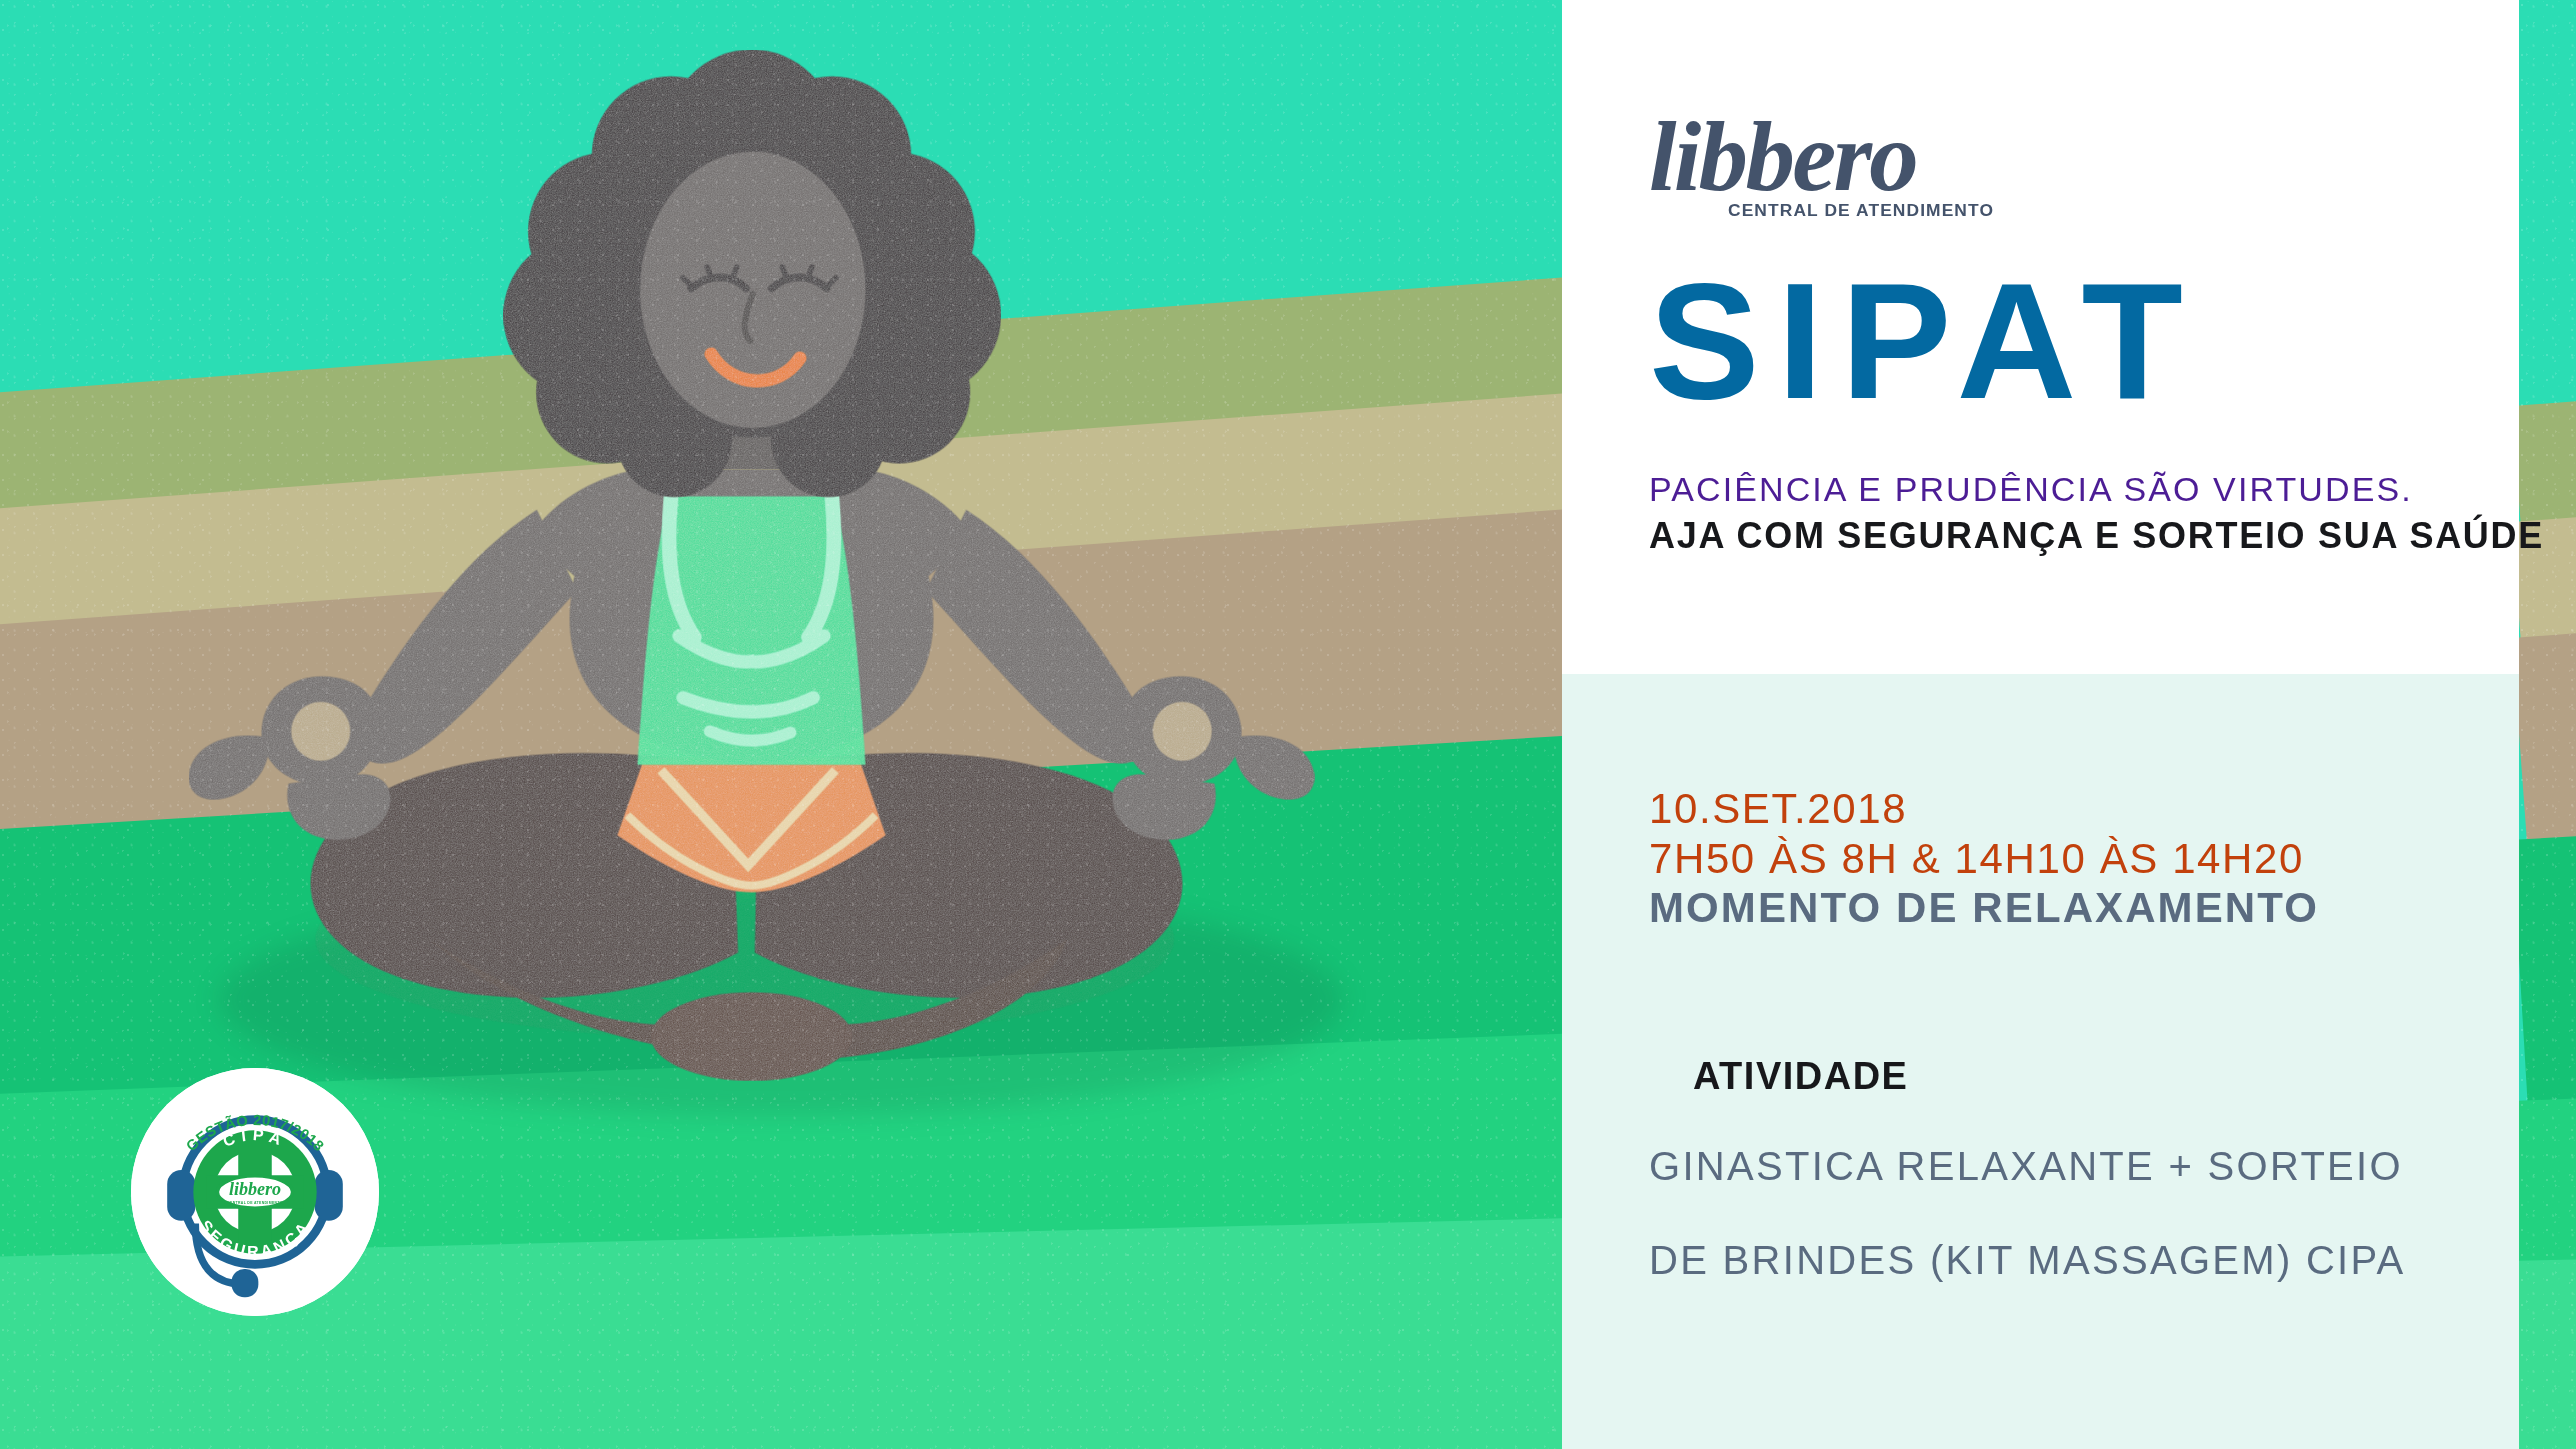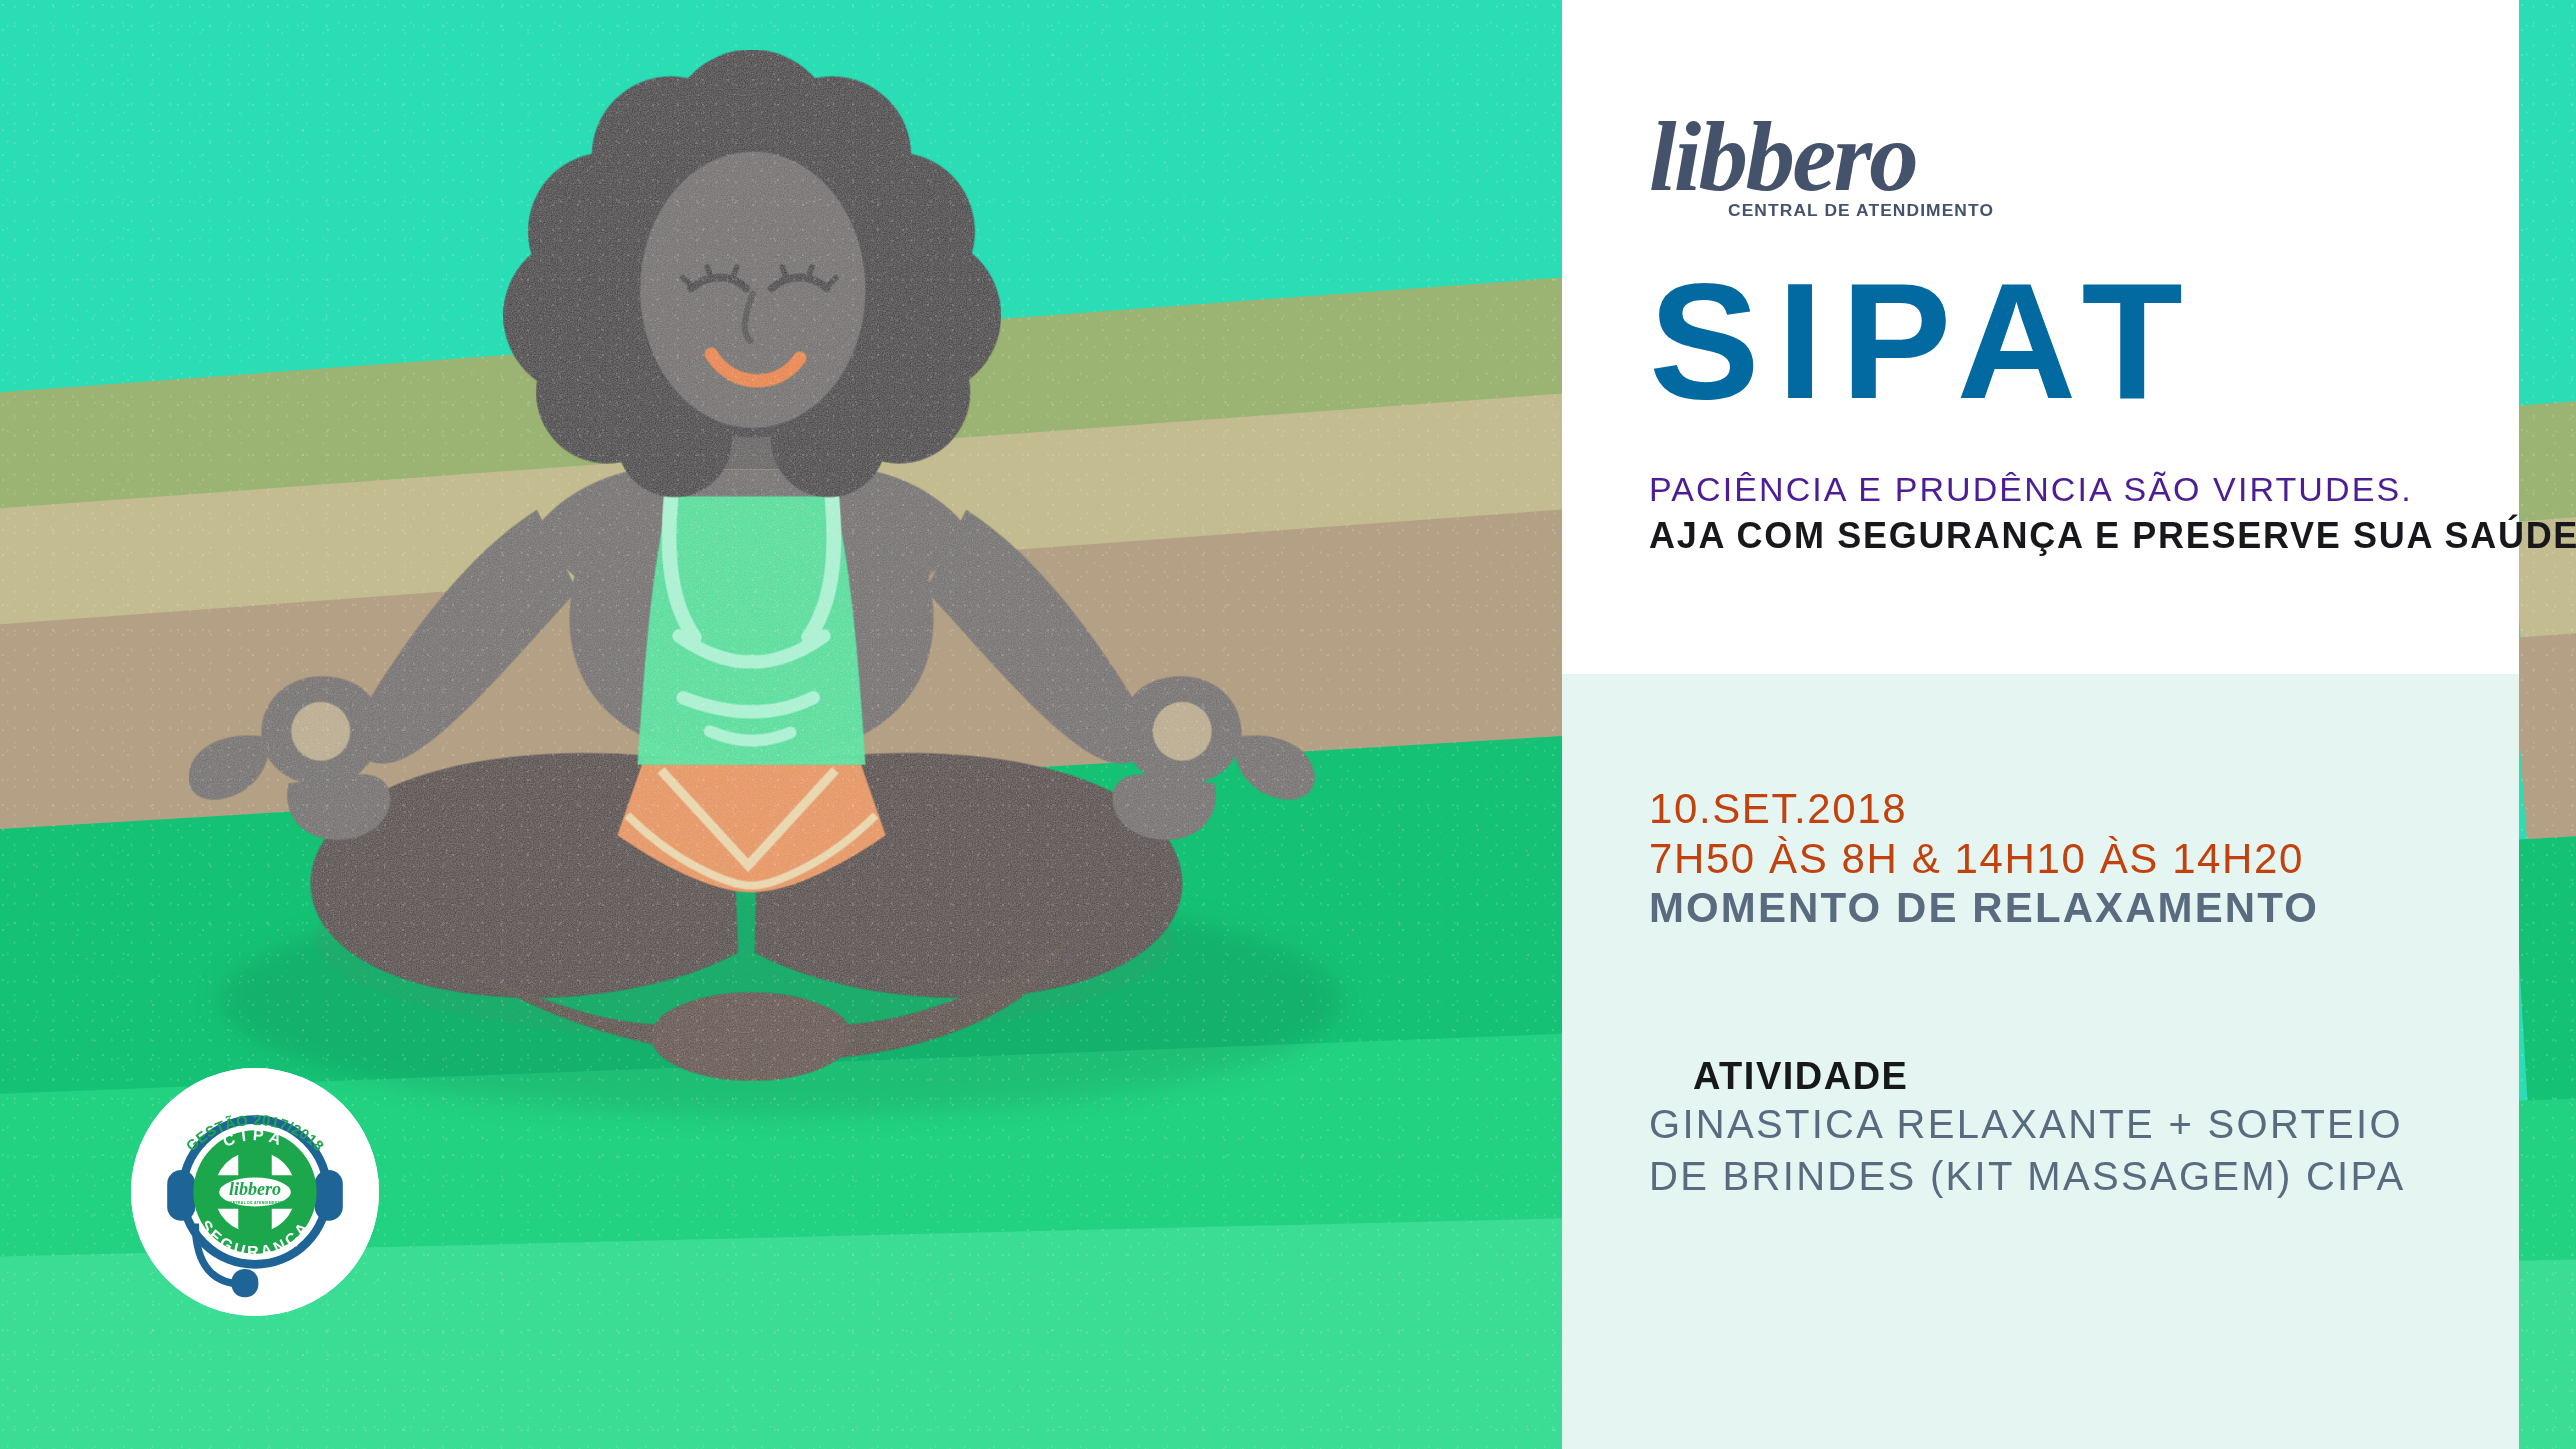--- a/index.html
+++ b/index.html
@@ -71,21 +71,21 @@
   .dateblk{top:784px;}
   .dline{font-family:"Liberation Sans",sans-serif;font-weight:400;font-size:42px;
      line-height:1.18;letter-spacing:1.6px;color:#c2410c;white-space:nowrap;}
   .dline.muted{color:#5A6B80;letter-spacing:2.1px;font-weight:700;}
 
   
   .actblk{top:1053px;}
   .act-head{font-family:"Liberation Sans",sans-serif;font-weight:700;font-size:38px;
      letter-spacing:1.5px;color:#17181B;line-height:1.22;margin-left:44px;}
   .act-line{font-family:"Liberation Sans",sans-serif;font-weight:400;font-size:40px;
-     letter-spacing:2.3px;color:#5A6B80;line-height:1.28;white-space:nowrap;}
+     letter-spacing:2.3px;color:#5A6B80;line-height:1.28;white-space:nowrap;margin-top:42px;}
 </style>
 </head>
 <body>
 
 <div id="poster">
 
   <div class="illus">
     <div class="bandwrap">
       <div class="band b-teal"></div>
       <div class="band b-olive"></div>
@@ -287,21 +287,21 @@
     <div class="panel-top"></div>
     <div class="panel-bot"></div>
 
     <div class="inner logo-block">
       <div class="logo-word">libbero</div>
       <div class="logo-sub">CENTRAL DE ATENDIMENTO</div>
     </div>
 
     <div class="inner sipat">SIPAT</div>
     <div class="inner tag1">PACIÊNCIA E PRUDÊNCIA SÃO VIRTUDES.</div>
-    <div class="inner tag2">AJA COM SEGURANÇA E PRESERVE SUA SAÚDE</div>
+    <div class="inner tag2">AJA COM SEGURANÇA E SORTEIO SUA SAÚDE</div>
 
     <div class="inner dateblk">
       <div class="dline">10.SET.2018</div>
       <div class="dline">7H50 ÀS 8H &amp; 14H10 ÀS 14H20</div>
       <div class="dline muted">MOMENTO DE RELAXAMENTO</div>
     </div>
 
     <div class="inner actblk">
       <div class="act-head">ATIVIDADE</div>
       <div class="act-line">GINASTICA RELAXANTE + SORTEIO</div>

